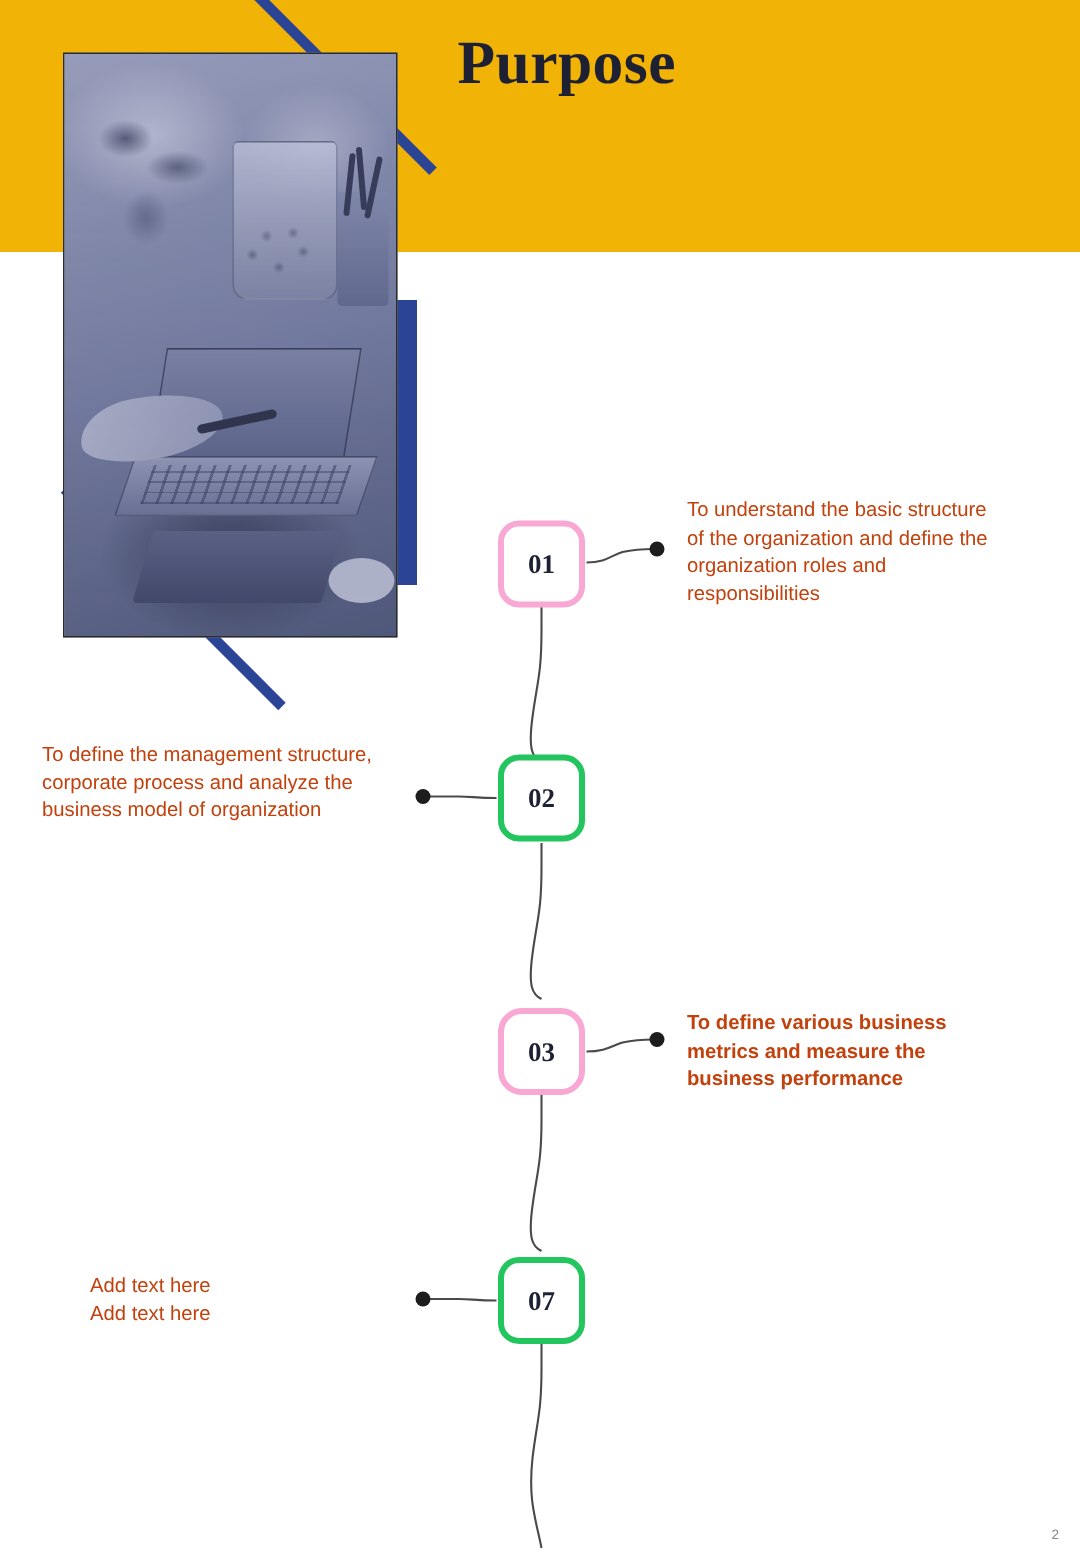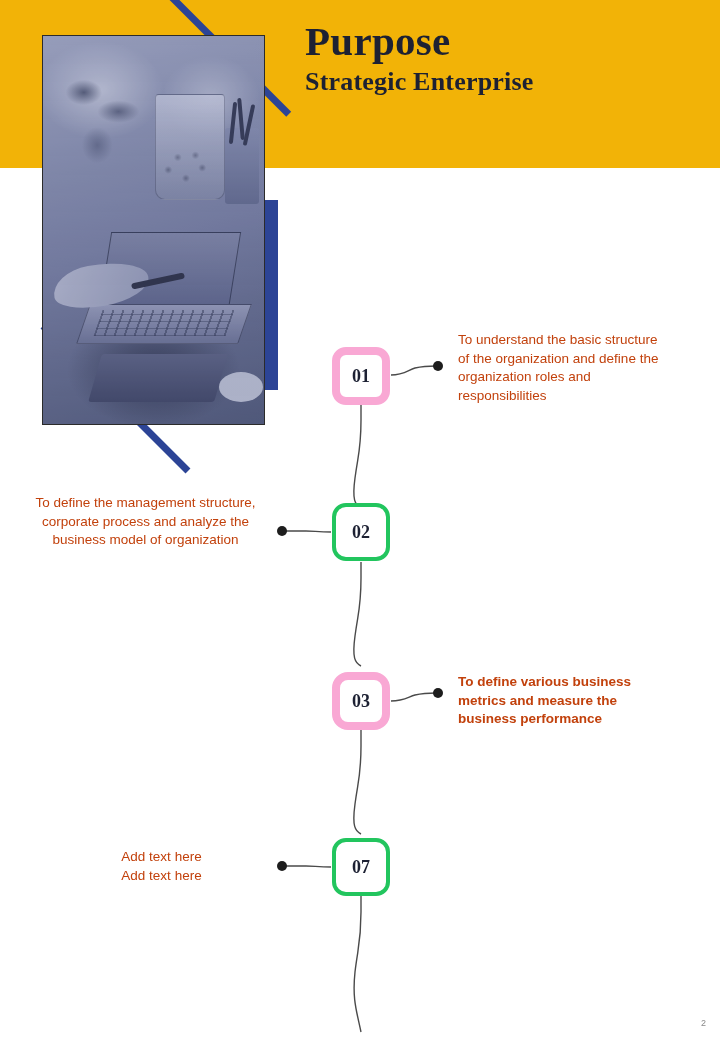--- a/index.html
+++ b/index.html
@@ -242,48 +242,47 @@
     background: #ffffff;
     box-sizing: border-box;
     display: flex;
     align-items: center;
     justify-content: center;
     font-family: "Liberation Serif", serif;
     font-weight: bold;
     font-size: 18px;
     color: #1d2133;
   }
-  .step-box.blue { border: 8px solid #f9a8d4; justify-content: center; }
+  .step-box.blue { border: 4px solid #f9a8d4; justify-content: center; }
   .step-box.yellow { border: 4px solid #22c55e; }
 
   .caption {
     position: absolute;
     font-size: 13.5px;
     line-height: 18.5px;
     color: #c2410c;
   }
   .caption.right { text-align: left; }
-  .caption.left  { text-align: center; }
+  .caption.left  { text-align: left; }
 
   .page-number {
     position: absolute;
     right: 14px;
     bottom: 12px;
     font-size: 9px;
     color: #8a8a8a;
   }
 </style>
 </head>
 <body>
 
 <div class="header-band"></div>
 
 <div class="header-text">
   <div class="title-main">Purpose</div>
-  <div class="title-sub">Strategic Enterprise</div>
 </div>
 
 <div class="diag diag-top"></div>
 <div class="diag diag-bottom"></div>
 
 <div class="blue-rect"></div>
 
 <div class="photo-frame">
   <div class="photo-inner">
     <div class="pi-plant"></div>

